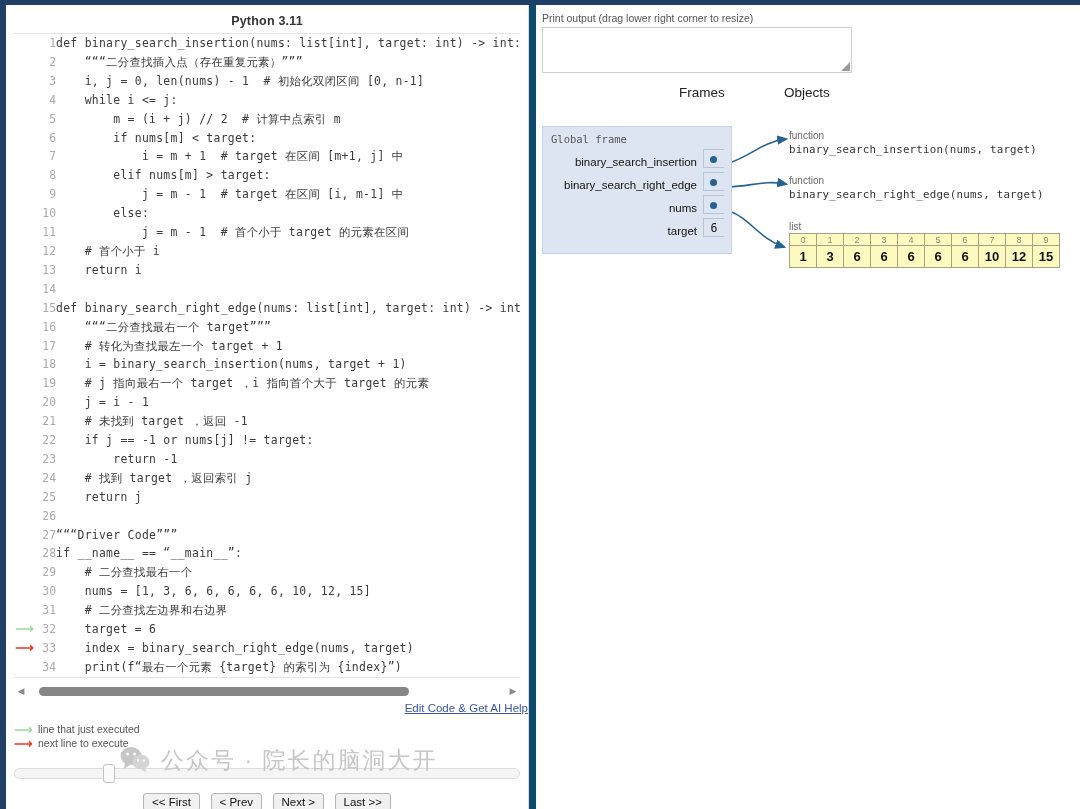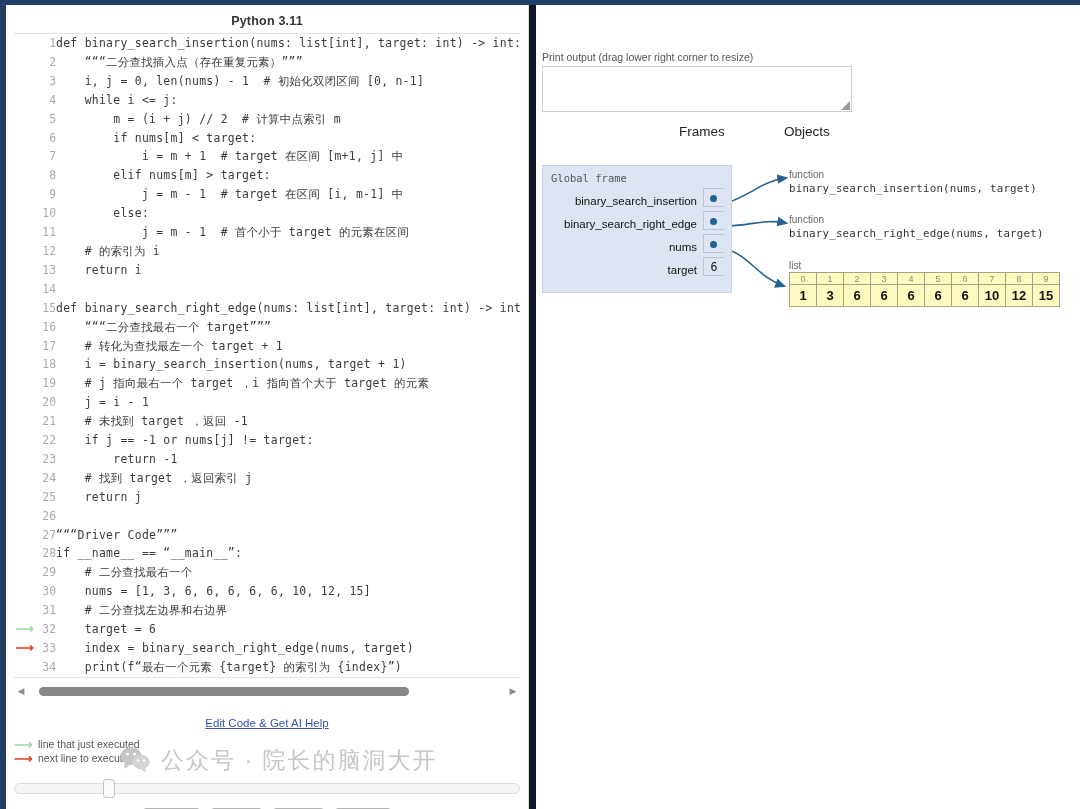--- a/index.html
+++ b/index.html
@@ -6,21 +6,21 @@
   html, body {
     margin: 0; padding: 0;
     width: 1080px; height: 809px;
     background: #ffffff;
     font-family: "Liberation Sans", sans-serif;
     overflow: hidden;
   }
   #app {
     position: relative;
     width: 1016px; height: 809px;
-    background: #0f172a;
+    background: #0c4a6e;
   }
   
   .edge-top {
     position: absolute; left: 0; top: 0; width: 1080px; height: 5px;
     background: #1f3f66;
   }
   .edge-left {
     position: absolute; left: 0; top: 0; width: 6px; height: 809px;
     background: #1f3f66;
   }
@@ -100,21 +100,21 @@
     align-items: center;
   }
   .hs-arrow { width: 14px; text-align: center; color: #8a8a8a; font-size: 9px; line-height: 1; }
   .hs-track { flex: 1; height: 9px; position: relative; margin: 0 2px; }
   .hs-thumb {
     position: absolute; left: 2%; top: 0;
     width: 78%; height: 9px;
     background: #868686; border-radius: 5px;
   }
 
-  #edit-link-row { text-align: center; margin-top: 15px; }
+  #edit-link-row { text-align: right; margin-top: 0; }
   #edit-link {
     color: #3a54a5;
     font-size: 11.5px;
     text-decoration: underline;
     cursor: pointer;
   }
 
   #legend { margin: 6px 0 0 8px; font-size: 10.5px; color: #555; }
   .legend-row { display: flex; align-items: center; height: 14px; }
   .legend-arrow { width: 22px; font-size: 13px; font-weight: bold; line-height: 13px; }
@@ -147,21 +147,20 @@
 
   
   #right-pane {
     position: absolute; left: 536px; top: 5px;
     width: 544px; height: 804px;
     background: #ffffff;
   }
   #print-label {
     font-size: 10.5px; color: #555;
     padding: 7px 0 3px 6px;
-    margin-top: 39px;
   }
   #print-output {
     margin-left: 6px;
     width: 310px; height: 46px;
     border: 1px solid #cfcfcf;
     background: #fff;
     position: relative;
   }
   .resize-grip {
     position: absolute; right: 1px; bottom: 1px;
@@ -346,21 +345,21 @@
               <td class="codetext">        else:</td>
             </tr>
             <tr>
               <td class="arrow-cell">&nbsp;</td>
               <td class="lineno">11</td>
               <td class="codetext">            j = m - 1  # 首个小于 target 的元素在区间</td>
             </tr>
             <tr>
               <td class="arrow-cell">&nbsp;</td>
               <td class="lineno">12</td>
-              <td class="codetext">    # 的索引为 i</td>
+              <td class="codetext">    # 首个小于 i</td>
             </tr>
             <tr>
               <td class="arrow-cell">&nbsp;</td>
               <td class="lineno">13</td>
               <td class="codetext">    return i</td>
             </tr>
             <tr>
               <td class="arrow-cell">&nbsp;</td>
               <td class="lineno">14</td>
               <td class="codetext"> </td>

